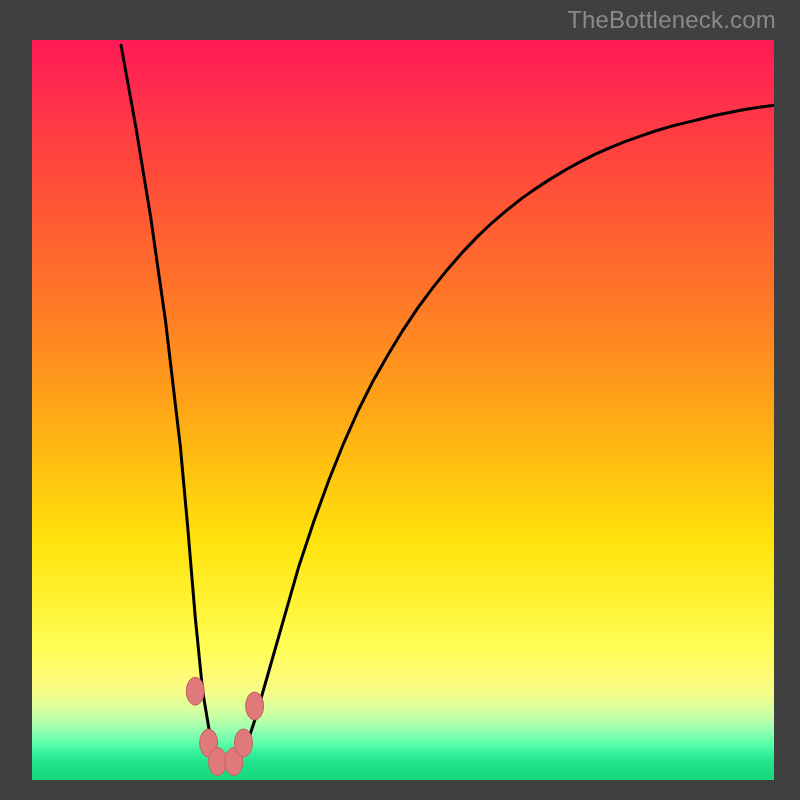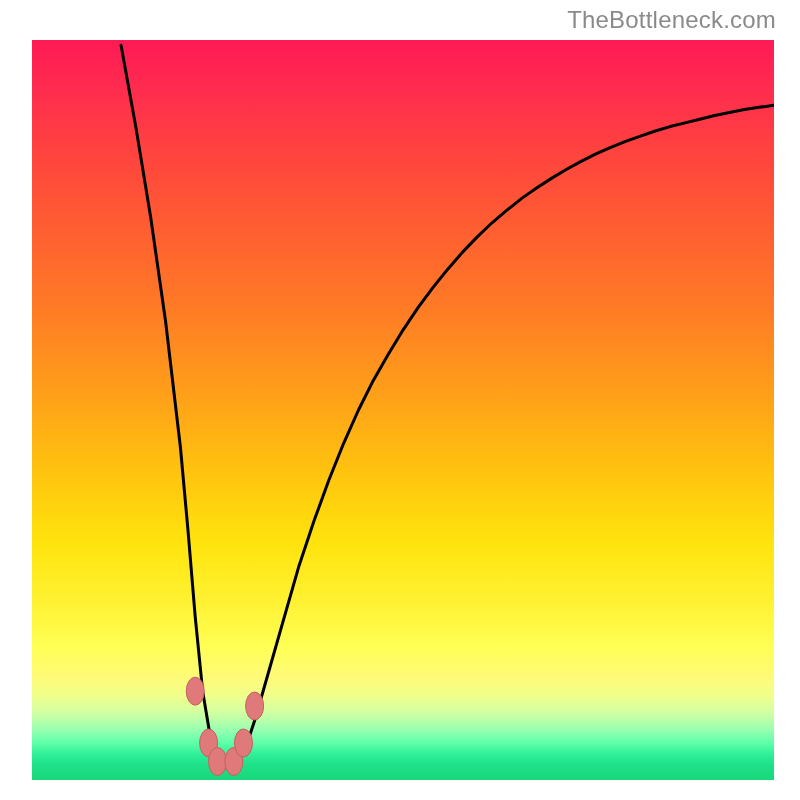--- a/index.html
+++ b/index.html
@@ -1,17 +1,17 @@
 <!DOCTYPE html>
 <html><head>
   <meta charset="utf-8">
   <style>
     * { margin: 0; padding: 0; box-sizing: border-box; }
     html, body { width: 800px; height: 800px; overflow: hidden; background: #000; }
-    .wrap { position: relative; width: 800px; height: 800px; background: #ffffff; }
+    .wrap { position: relative; width: 800px; height: 800px; background: #404040; }
     .attribution {
       position: absolute;
       top: 6px;
       right: 24px;
       font-family: Arial, Helvetica, sans-serif;
       font-size: 24px;
       color: #8a8a8a;
       font-weight: normal;
       letter-spacing: 0.2px;
     }

